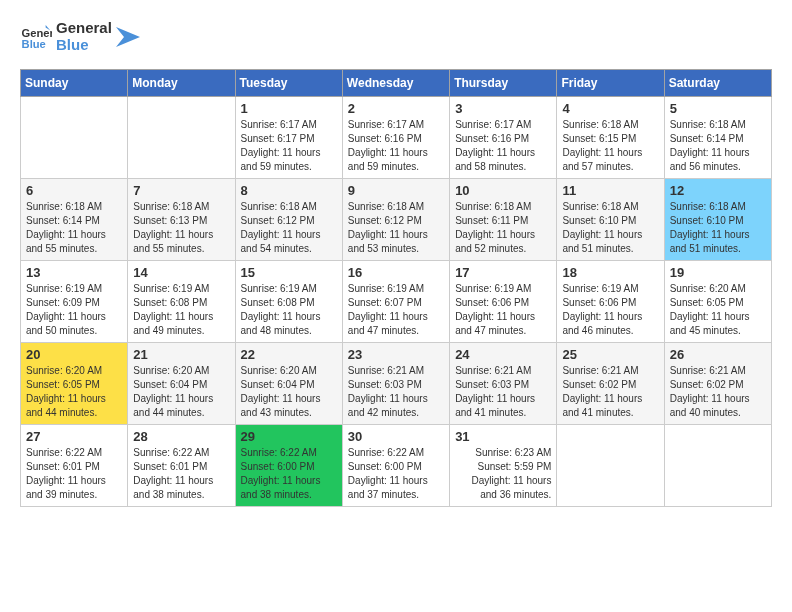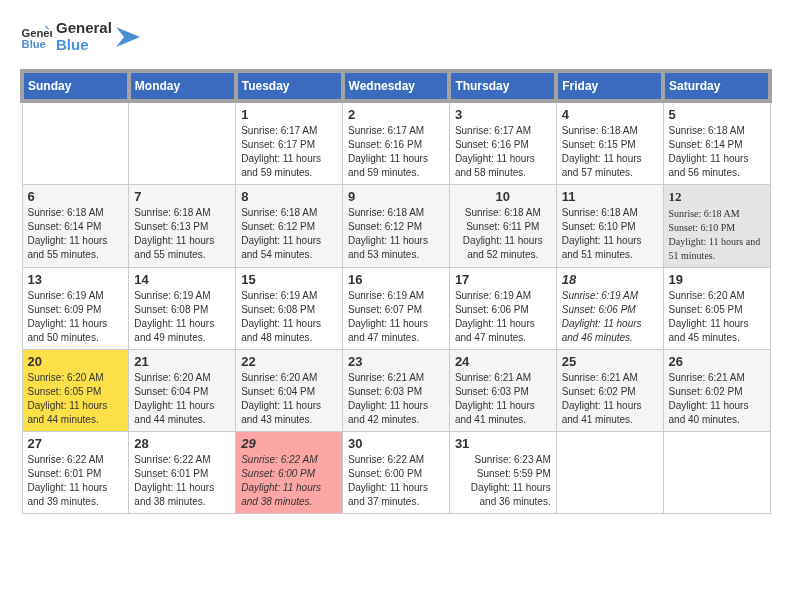--- a/index.html
+++ b/index.html
@@ -42,21 +42,21 @@
       border-collapse: collapse;
       font-size: 11px;
     }
     .calendar th {
       background: #3a6bbf;
       color: #fff;
       padding: 6px 4px;
       text-align: left;
       font-size: 12px;
       font-weight: bold;
-      border: 4px solid #a3a3a3;
+      border: 1px solid #a3a3a3;
     }
     .calendar td {
       border: 1px solid #ccc;
       padding: 4px 5px;
       vertical-align: top;
       width: calc(100% / 7);
       min-height: 80px;
       background: #fff;
     }
     .calendar tr:nth-child(even) td {
@@ -174,33 +174,33 @@
           <div class="day-detail" style="white-space: pre-line;">Sunrise: 6:18 AM
 Sunset: 6:12 PM
 Daylight: 11 hours and 54 minutes.</div>
         </td>
         <td style="background: rgb(245, 245, 245);">
           <span class="day-number">9</span>
           <div class="day-detail" style="white-space: pre-line;">Sunrise: 6:18 AM
 Sunset: 6:12 PM
 Daylight: 11 hours and 53 minutes.</div>
         </td>
-        <td style="background: rgb(245, 245, 245); text-align: center;">
+        <td style="background: rgb(245, 245, 245);">
           <span class="day-number">10</span>
           <div class="day-detail" style="white-space: pre-line;">Sunrise: 6:18 AM
 Sunset: 6:11 PM
 Daylight: 11 hours and 52 minutes.</div>
         </td>
         <td style="background: rgb(245, 245, 245);">
           <span class="day-number">11</span>
           <div class="day-detail" style="white-space: pre-line;">Sunrise: 6:18 AM
 Sunset: 6:10 PM
 Daylight: 11 hours and 51 minutes.</div>
         </td>
-        <td style="background: #e5e5e5; font-family: Liberation Serif, serif;">
+        <td style="background: #7dd3fc;">
           <span class="day-number">12</span>
           <div class="day-detail" style="white-space: pre-line;">Sunrise: 6:18 AM
 Sunset: 6:10 PM
 Daylight: 11 hours and 51 minutes.</div>
         </td>
       </tr>
       <tr>
         <td style="background: rgb(255, 255, 255); border-radius: 19px;">
           <span class="day-number">13</span>
           <div class="day-detail" style="white-space: pre-line;">Sunrise: 6:19 AM
@@ -224,21 +224,21 @@
           <div class="day-detail" style="white-space: pre-line;">Sunrise: 6:19 AM
 Sunset: 6:07 PM
 Daylight: 11 hours and 47 minutes.</div>
         </td>
         <td style="background: rgb(255, 255, 255);">
           <span class="day-number">17</span>
           <div class="day-detail" style="white-space: pre-line;">Sunrise: 6:19 AM
 Sunset: 6:06 PM
 Daylight: 11 hours and 47 minutes.</div>
         </td>
-        <td style="background: rgb(255, 255, 255); font-style: italic;">
+        <td style="background: rgb(255, 255, 255);">
           <span class="day-number">18</span>
           <div class="day-detail" style="white-space: pre-line;">Sunrise: 6:19 AM
 Sunset: 6:06 PM
 Daylight: 11 hours and 46 minutes.</div>
         </td>
         <td style="background: rgb(255, 255, 255);">
           <span class="day-number">19</span>
           <div class="day-detail" style="white-space: pre-line;">Sunrise: 6:20 AM
 Sunset: 6:05 PM
 Daylight: 11 hours and 45 minutes.</div>
@@ -294,21 +294,21 @@
           <div class="day-detail" style="white-space: pre-line;">Sunrise: 6:22 AM
 Sunset: 6:01 PM
 Daylight: 11 hours and 39 minutes.</div>
         </td>
         <td style="background: rgb(255, 255, 255);">
           <span class="day-number">28</span>
           <div class="day-detail" style="white-space: pre-line;">Sunrise: 6:22 AM
 Sunset: 6:01 PM
 Daylight: 11 hours and 38 minutes.</div>
         </td>
-        <td style="background: #fca5a5; font-style: italic;">
+        <td style="background: #22c55e;">
           <span class="day-number">29</span>
           <div class="day-detail" style="white-space: pre-line;">Sunrise: 6:22 AM
 Sunset: 6:00 PM
 Daylight: 11 hours and 38 minutes.</div>
         </td>
         <td style="background: rgb(255, 255, 255);">
           <span class="day-number">30</span>
           <div class="day-detail" style="white-space: pre-line;">Sunrise: 6:22 AM
 Sunset: 6:00 PM
 Daylight: 11 hours and 37 minutes.</div>

